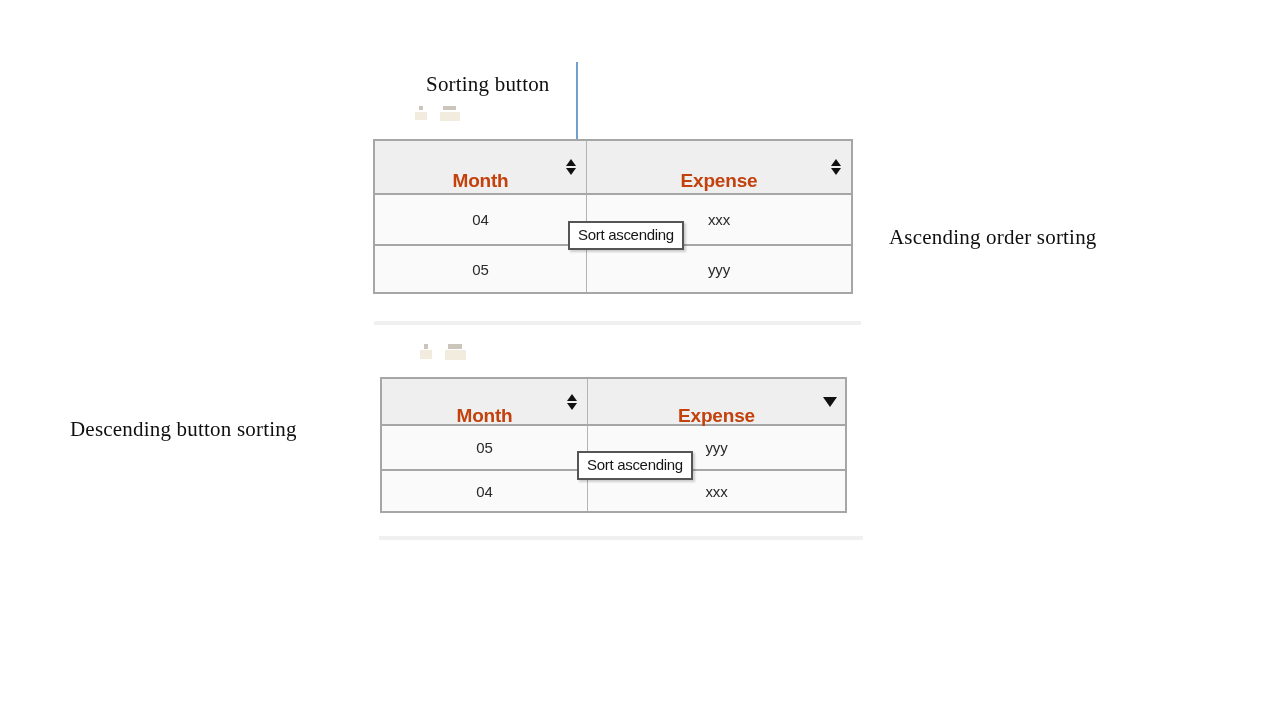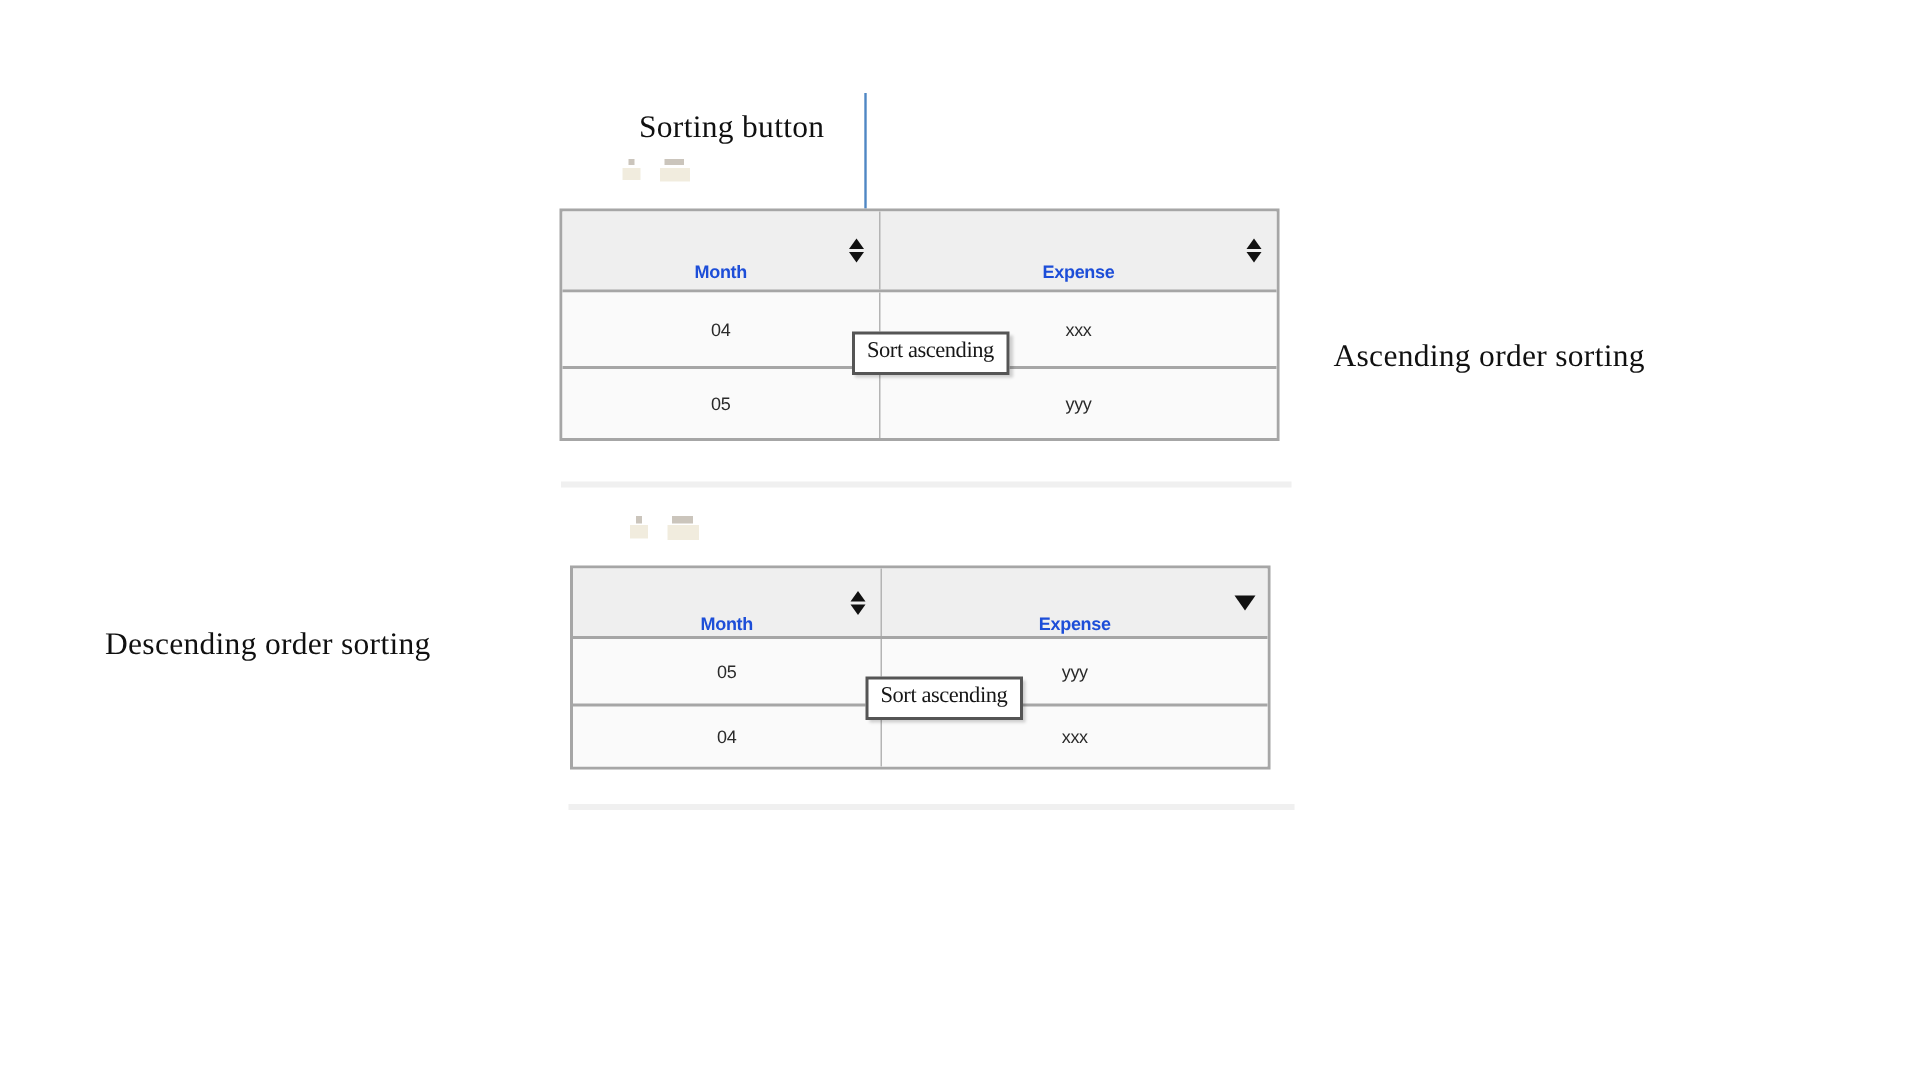--- a/index.html
+++ b/index.html
@@ -82,28 +82,28 @@
     display: flex;
     align-items: center;
     justify-content: center;
   }
   .cell.col-month {
     border-right: 1px solid #b4b4b4;
   }
   .head .cell-label {
     font-family: "Liberation Sans", sans-serif;
     font-weight: bold;
-    font-size: 12px;
-    color: #1d4ed8;
+    font-size: 19px;
+    color: #c2410c;
     letter-spacing: -0.2px;
     margin-top: 28px;
   }
   .body .cell-value {
     font-family: "Liberation Sans", sans-serif;
-    font-size: 12px;
+    font-size: 15px;
     color: #2a2a2a;
     letter-spacing: -0.2px;
   }
   .sort-icon {
     position: absolute;
     right: 9px;
     top: 50%;
     transform: translateY(-50%);
     width: 12px;
     height: 22px;
@@ -127,21 +127,21 @@
     border-top-width: 10px;
   }
 
   
   .tooltip {
     position: absolute;
     background: #ffffff;
     border: 2px solid #555555;
     box-shadow: 2px 2px 2px rgba(0,0,0,0.18);
     padding: 3px 8px 5px 8px;
-    font-family: Liberation Serif, serif;
+    font-family: Liberation Sans, sans-serif;
     font-size: 15px;
     color: #161616;
     letter-spacing: -0.3px;
     white-space: nowrap;
     z-index: 20;
   }
 
   
   .divider {
     position: absolute;
@@ -247,17 +247,17 @@
         <span class="cell-value">04</span>
       </div>
       <div class="cell" style="flex:1; height:100%;">
         <span class="cell-value">xxx</span>
       </div>
     </div>
   </div>
 
   <div class="tooltip" style="left:577px; top:451px;">Sort ascending</div>
 
-  <div class="anno anno-desc">Descending order sorting</div>
+  <div class="anno anno-desc">Descending button sorting</div>
 
   <div class="divider" style="left:379px; top:536px; width:484px;"></div>
 
 </div>
 
 </body></html>

